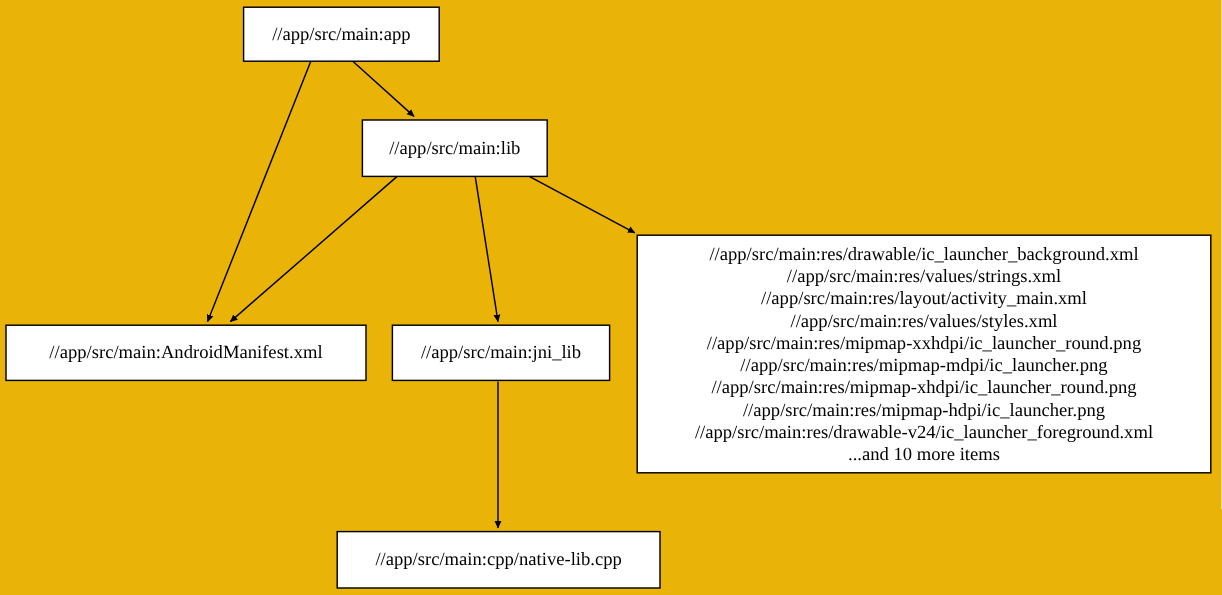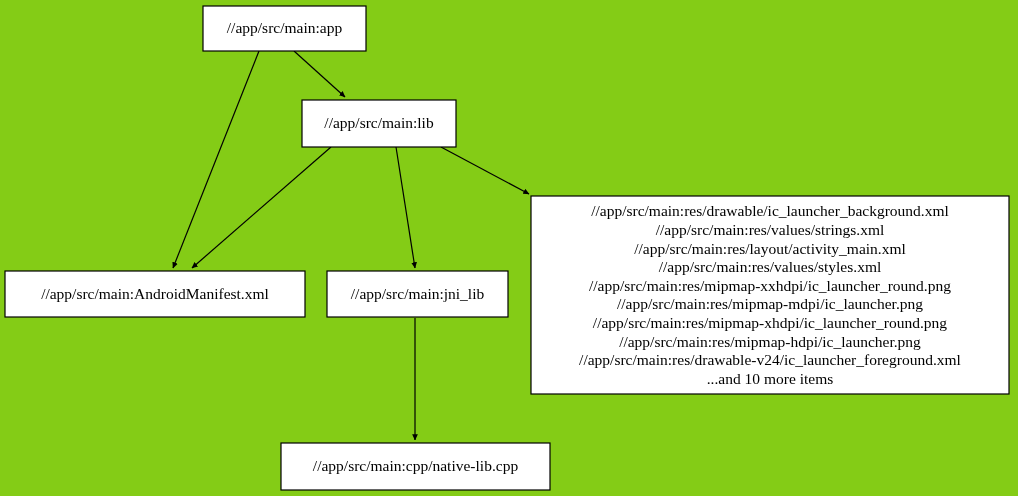--- a/index.html
+++ b/index.html
@@ -4,21 +4,21 @@
 <style>
   html, body {
     margin: 0;
     padding: 0;
     background: #ffffff;
   }
   #graph-root {
     position: relative;
     width: 1018px;
     height: 496px;
-    background: #84cc16;
+    background: #eab308;
     font-family: "Liberation Serif", "DejaVu Serif", serif;
     overflow: hidden;
   }
   svg#graph-canvas {
     position: absolute;
     top: 0;
     left: 0;
     width: 1018px;
     height: 496px;
     display: block;

